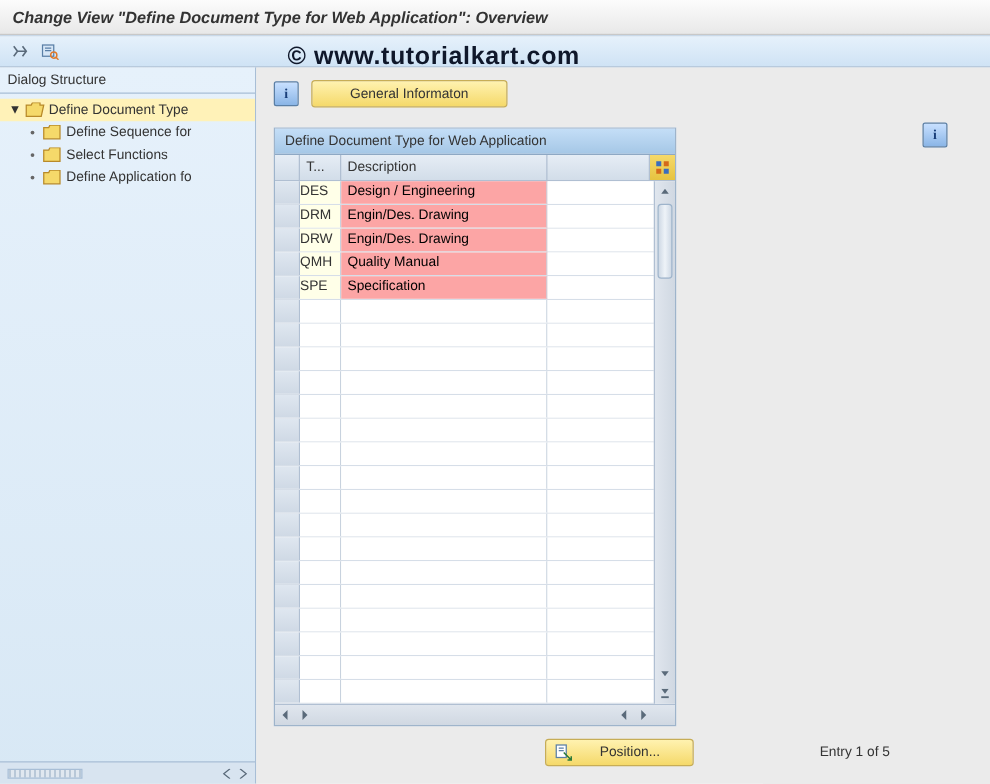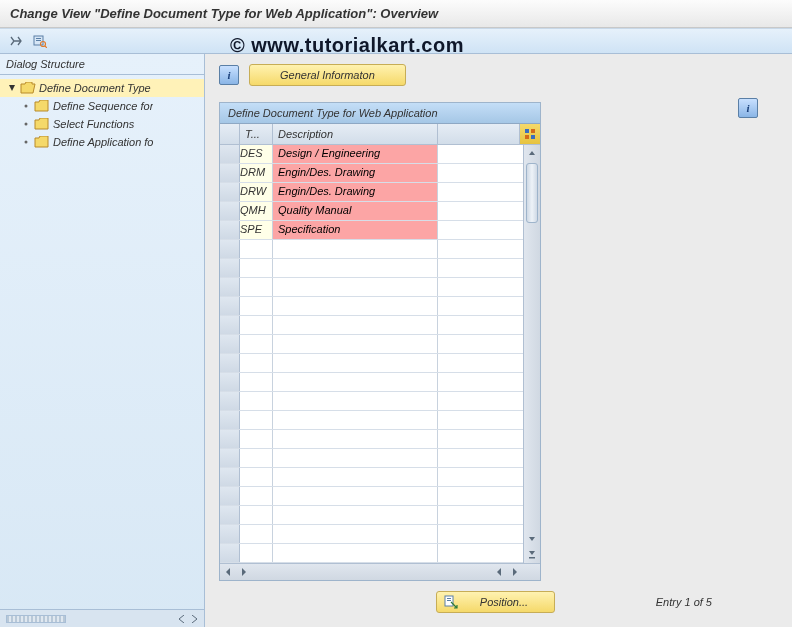--- a/index.html
+++ b/index.html
@@ -35,21 +35,20 @@
   .tb-icon {
     width: 20px; height: 18px;
     display: inline-flex; align-items: center; justify-content: center;
     border: 1px solid transparent;
     border-radius: 2px;
     cursor: pointer;
   }
   .main-area {
     display: flex;
     height: calc(627px - 28px - 26px);
-    font-style: italic;
   }
   .sidebar {
     width: 205px;
     background: linear-gradient(to bottom, #e6f1fb, #d8e8f5);
     border-right: 1px solid #a8bed6;
     display: flex;
     flex-direction: column;
   }
   .sidebar-header {
     padding: 4px 6px;

